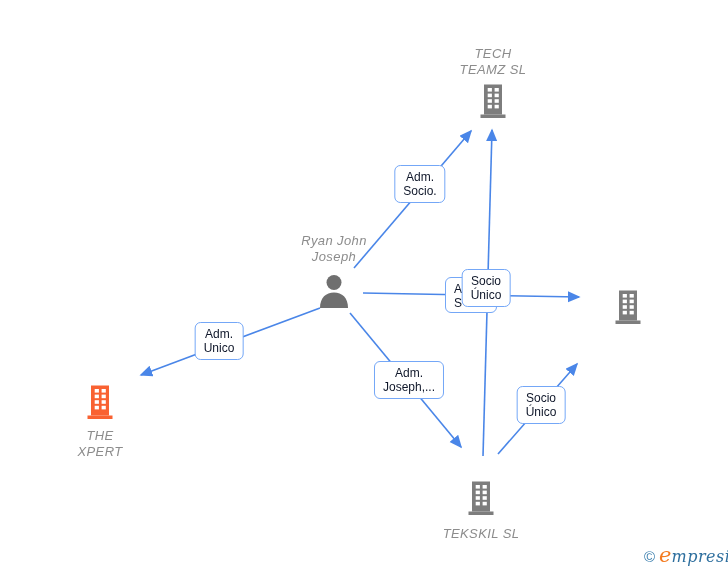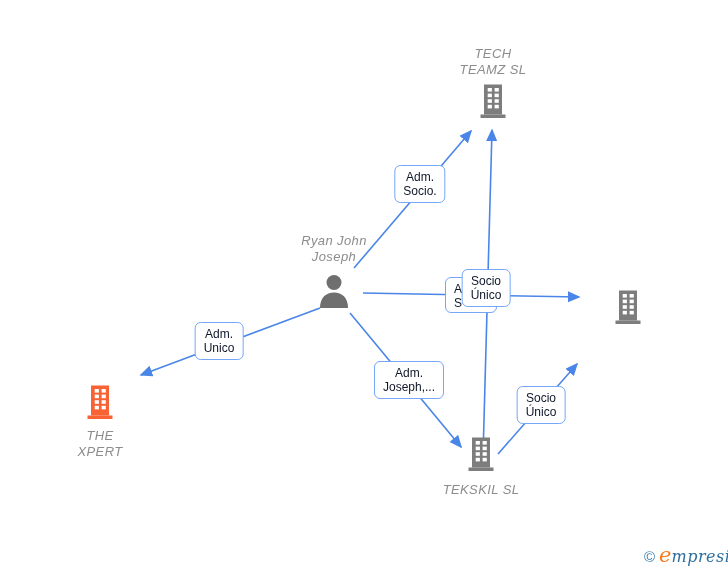--- a/index.html
+++ b/index.html
@@ -128,21 +128,21 @@
             <rect x="19.6" y="21.8" width="4.2" height="3.6"></rect>
         </g>
       </svg>
     </div>
     <div class="name" style="margin-top:4px;">
       <span>THE</span>
       <span>XPERT</span>
     </div>
   </div>
 
-  <div class="node" style="left:411px;top:436px;width:140px;">
+  <div class="node" style="left:411px;top:480px;width:140px;">
     <div class="icon icon-gray">
       <svg width="36" height="36" viewBox="0 0 36 36" fill="currentColor">
         <rect x="9" y="1.5" width="18" height="30"></rect>
         <rect x="5.5" y="31.5" width="25" height="3.5"></rect>
         <g fill="#ffffff">
           <rect x="12.7" y="5" width="4.2" height="3.6"></rect>
             <rect x="19.6" y="5" width="4.2" height="3.6"></rect>
           <rect x="12.7" y="10.6" width="4.2" height="3.6"></rect>
             <rect x="19.6" y="10.6" width="4.2" height="3.6"></rect>
           <rect x="12.7" y="16.2" width="4.2" height="3.6"></rect>

